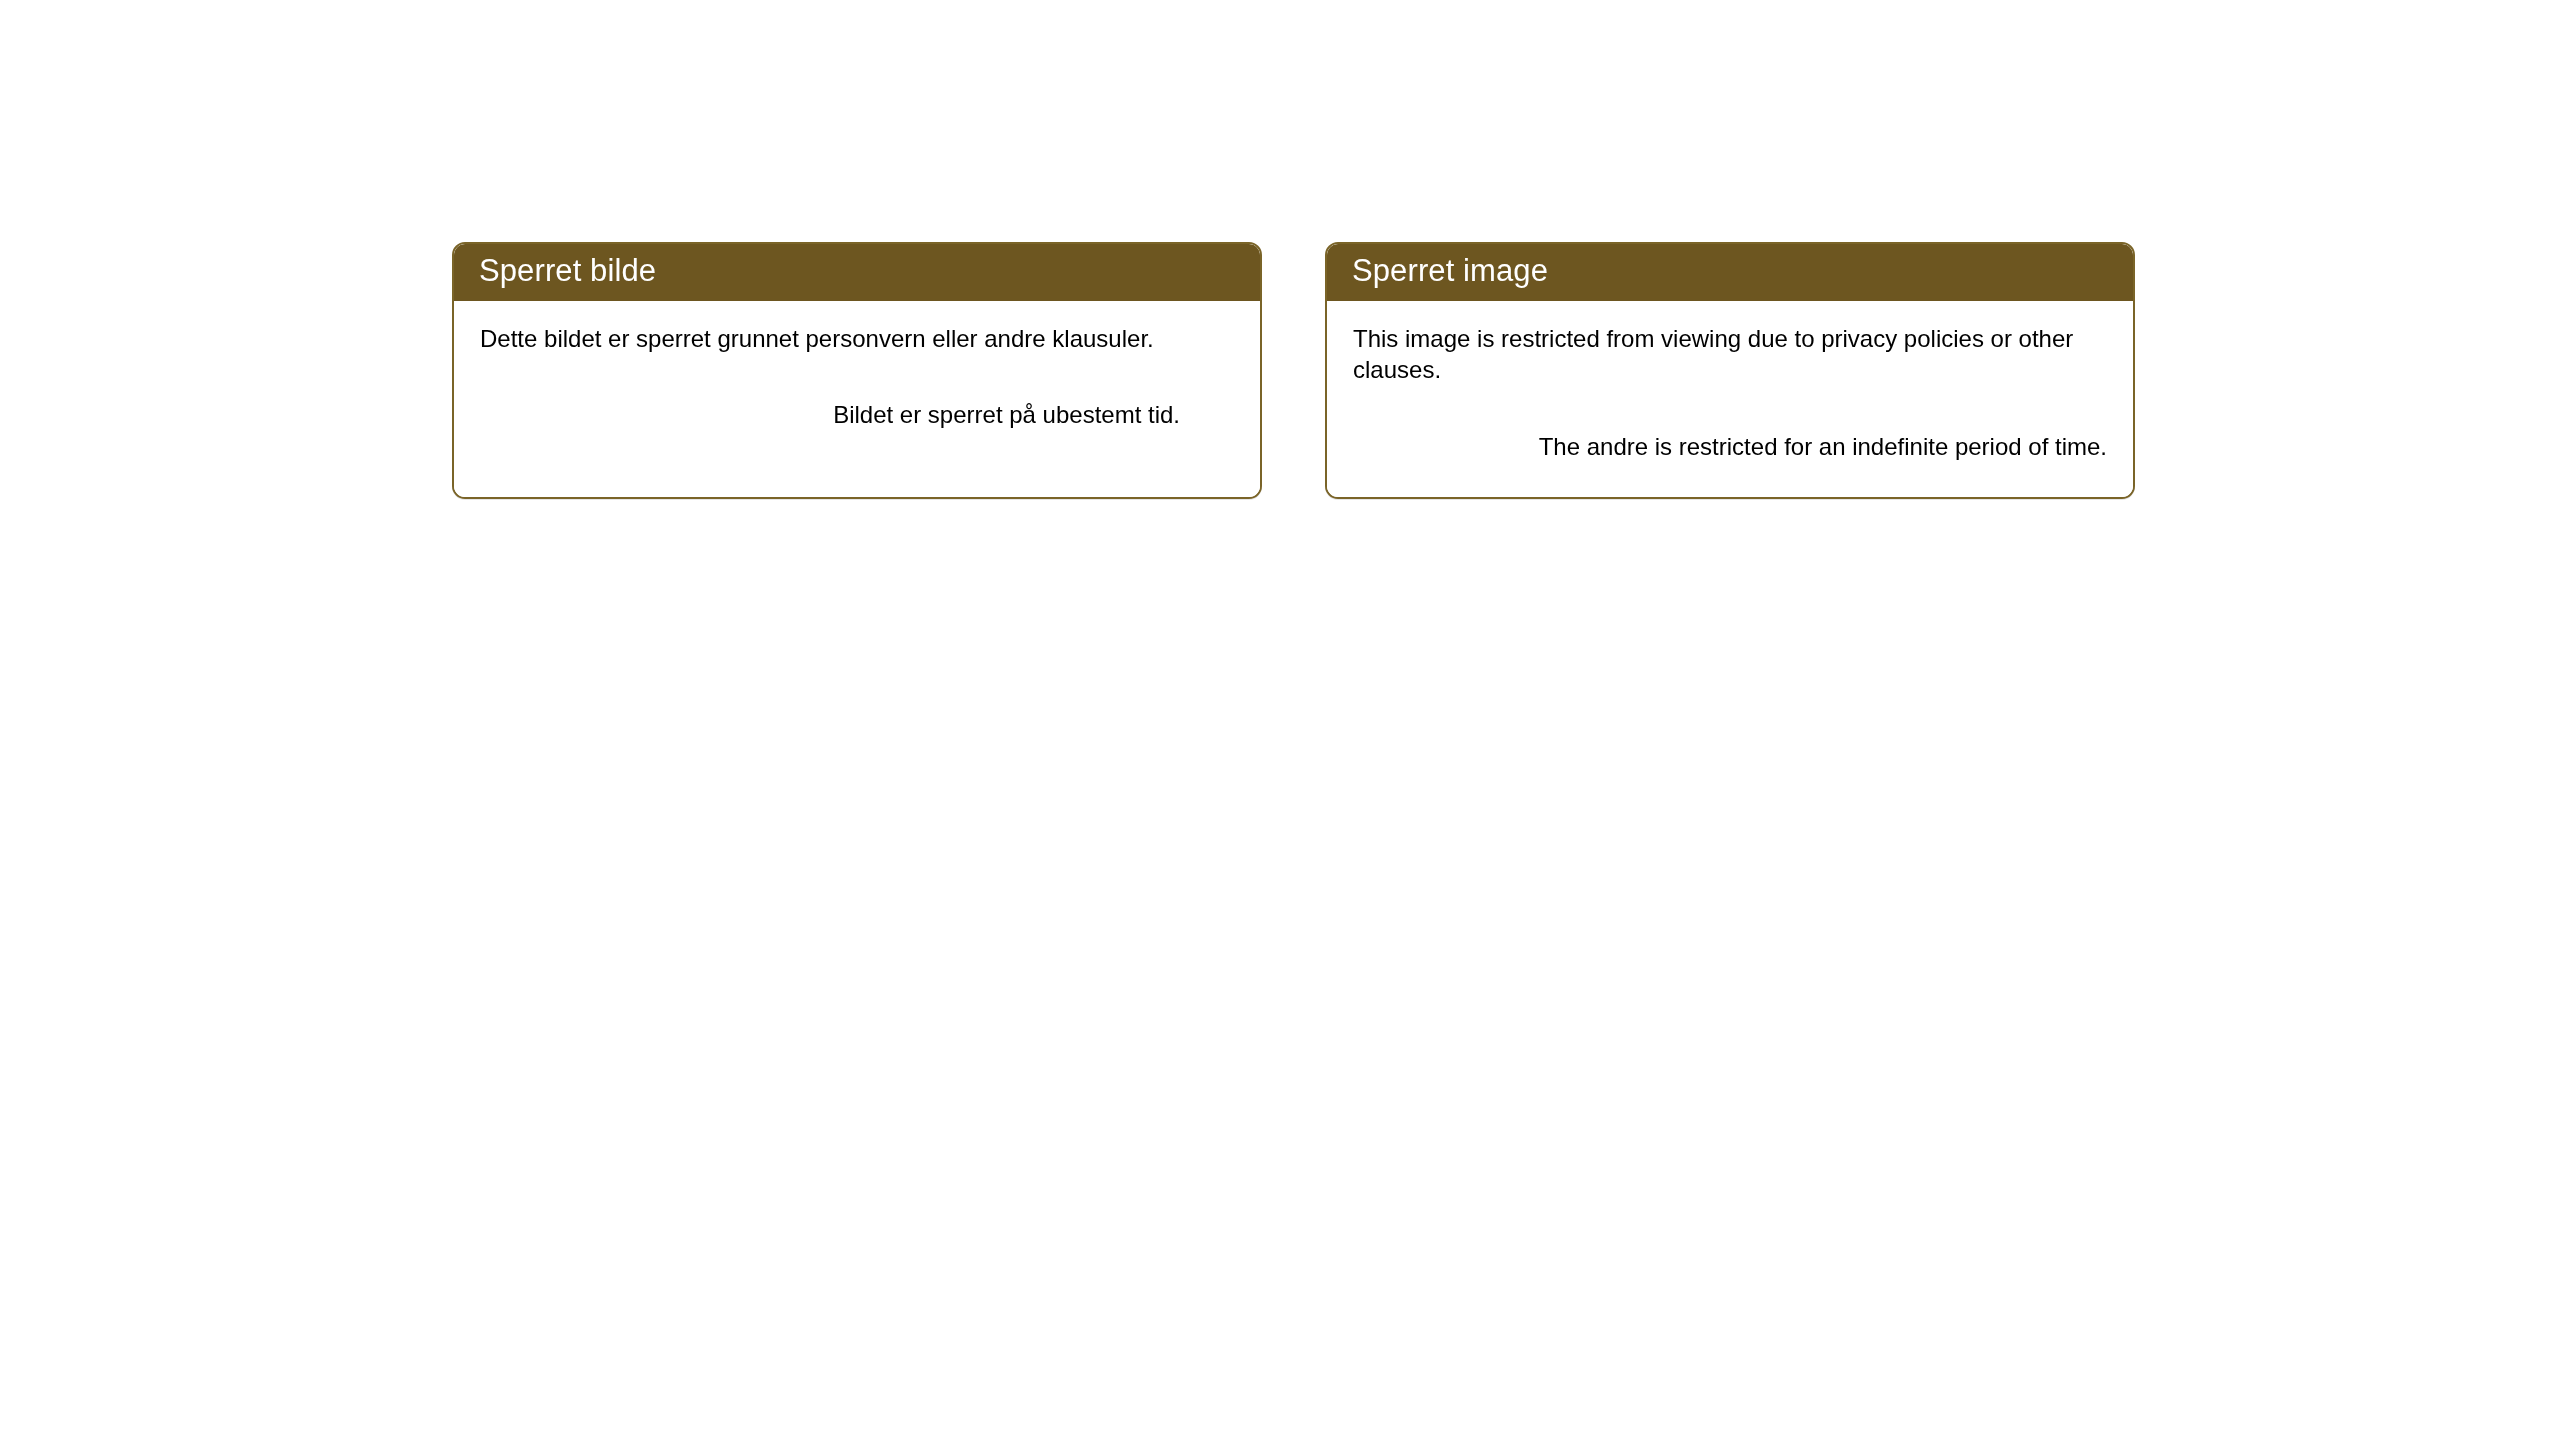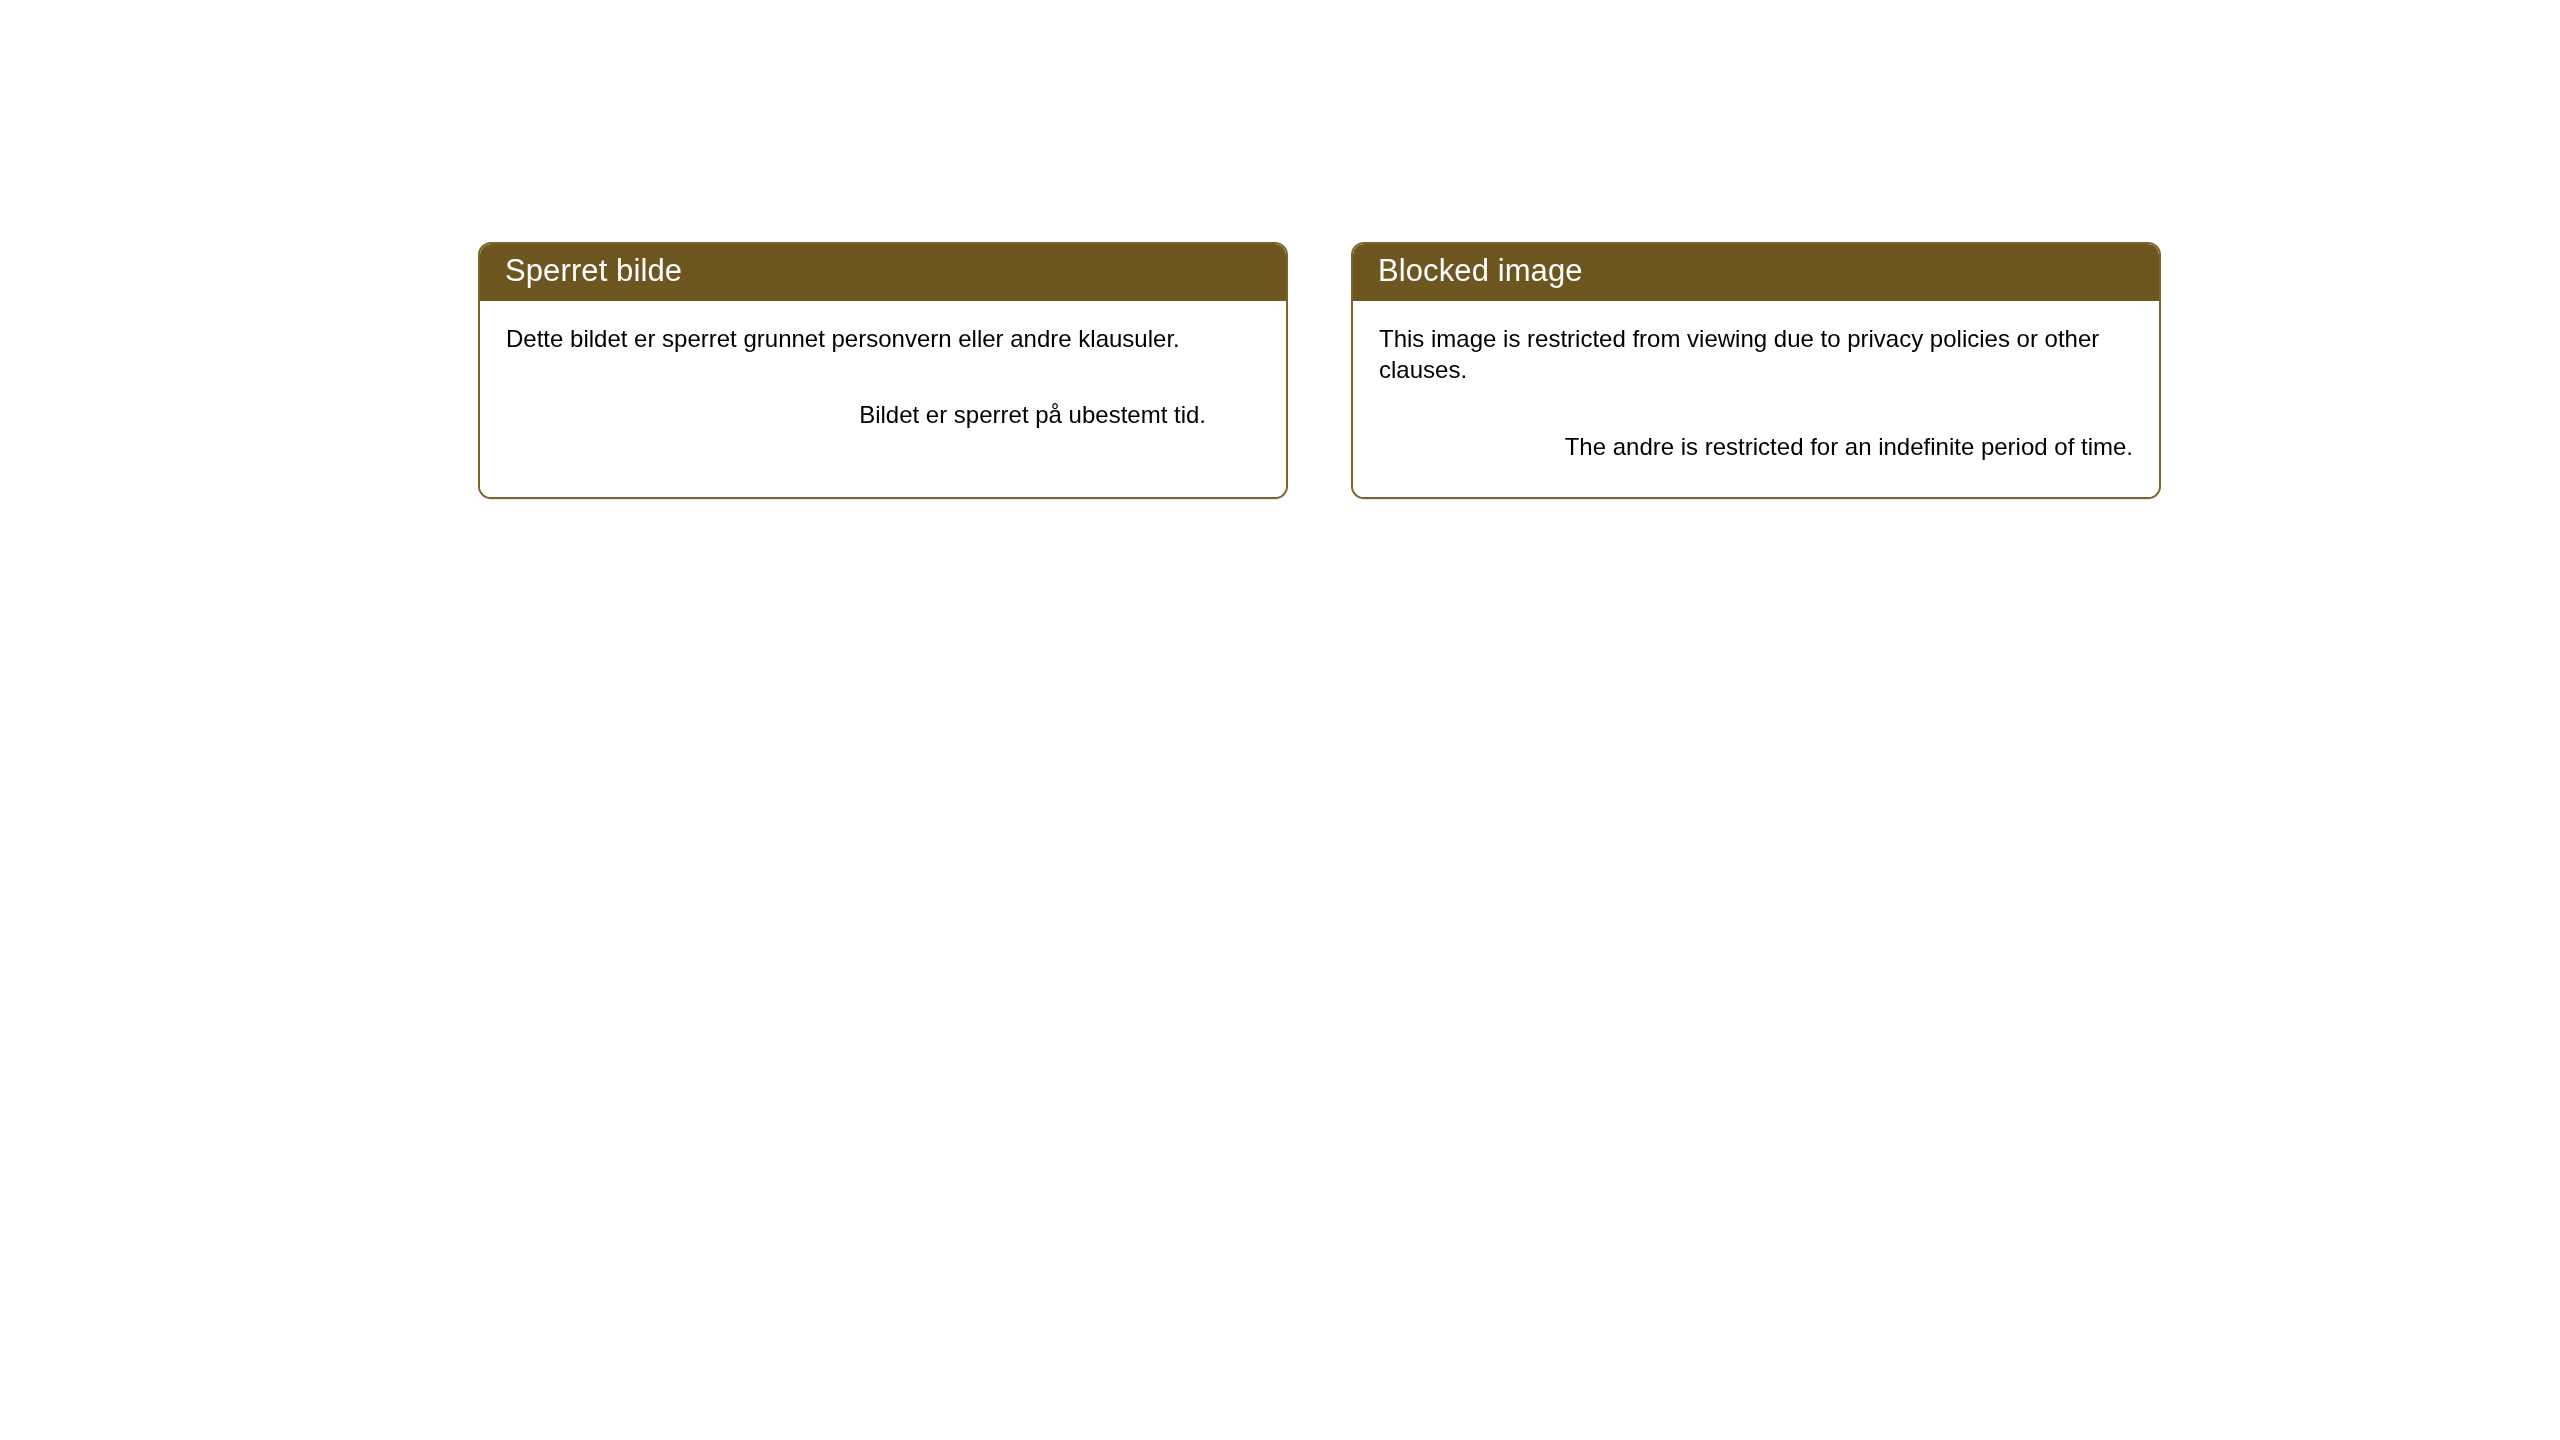--- a/index.html
+++ b/index.html
@@ -17,21 +17,20 @@
   }
 
   .cards-area {
     position: absolute;
     left: 452px;
     top: 242px;
     display: flex;
     flex-direction: row;
     align-items: flex-start;
     gap: 63px;
-    margin-left: 26px;
   }
 
   .notice-card {
     width: 810px;
     box-sizing: border-box;
     background: #ffffff;
     border: 2px solid #7a6428;
     border-radius: 13px;
     box-shadow: 0 1px 0 rgba(0,0,0,0.10);
     overflow: hidden;
@@ -90,21 +89,21 @@
       <span class="card-header-title">Sperret bilde</span>
     </div>
     <div class="card-body">
       <p class="card-paragraph">Dette bildet er sperret grunnet personvern eller andre klausuler.</p>
       <p class="card-paragraph">Bildet er sperret på ubestemt tid.</p>
     </div>
   </section>
 
   <section class="notice-card card--en">
     <div class="card-header">
-      <span class="card-header-title">Blocked image</span>
+      <span class="card-header-title">Sperret image</span>
     </div>
     <div class="card-body">
       <p class="card-paragraph">This image is restricted from viewing due to privacy policies or other clauses.</p>
       <p class="card-paragraph">The andre is restricted for an indefinite period of time.</p>
     </div>
   </section>
 
 </div>
 
 </body></html>

